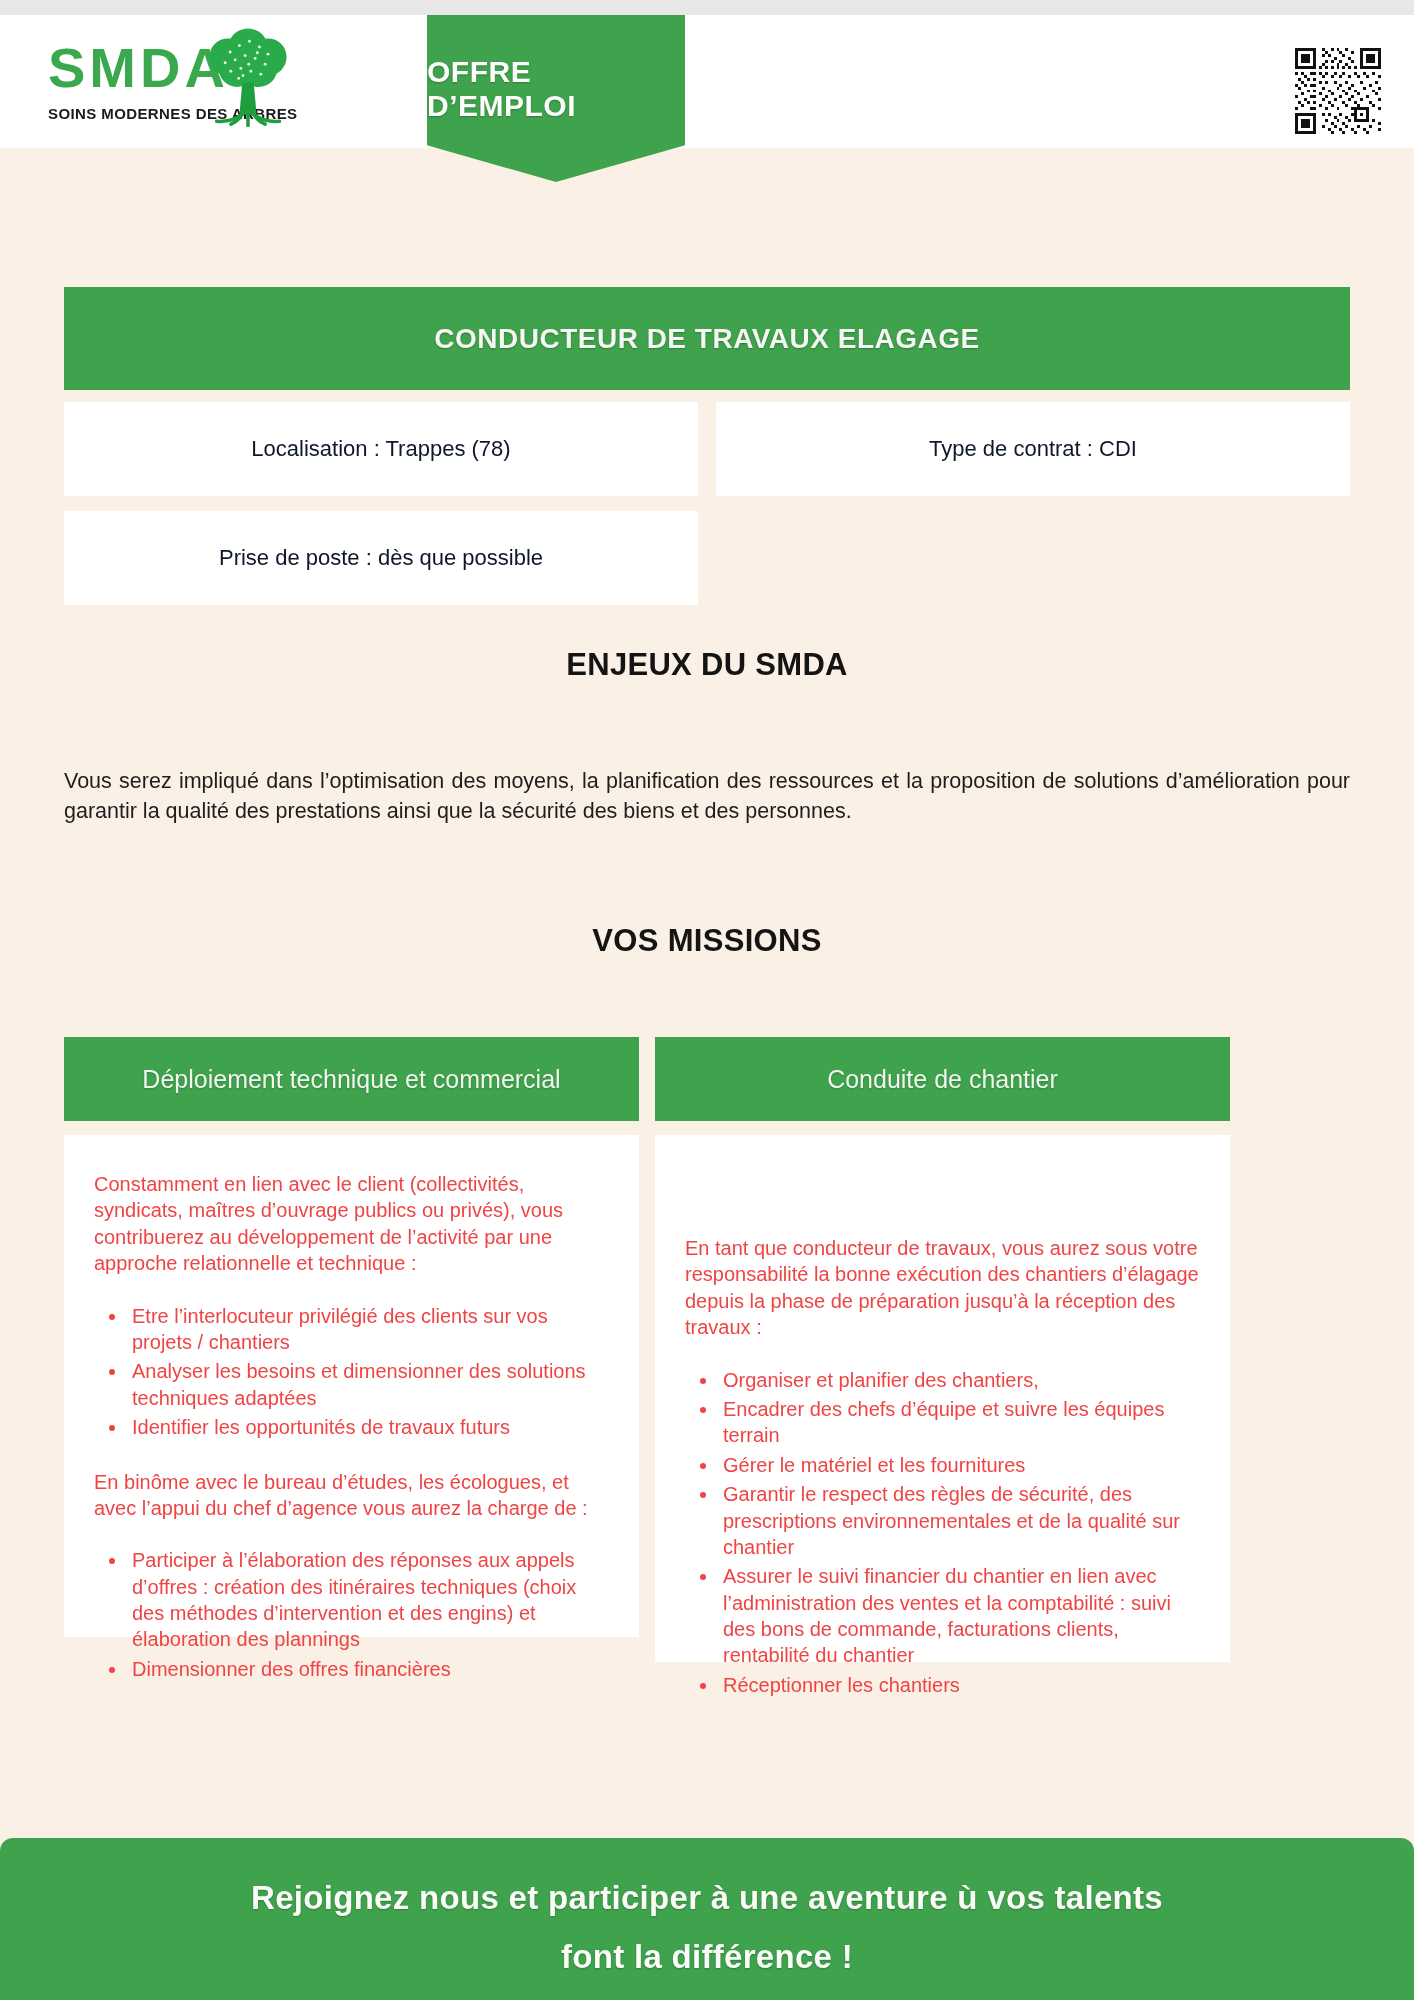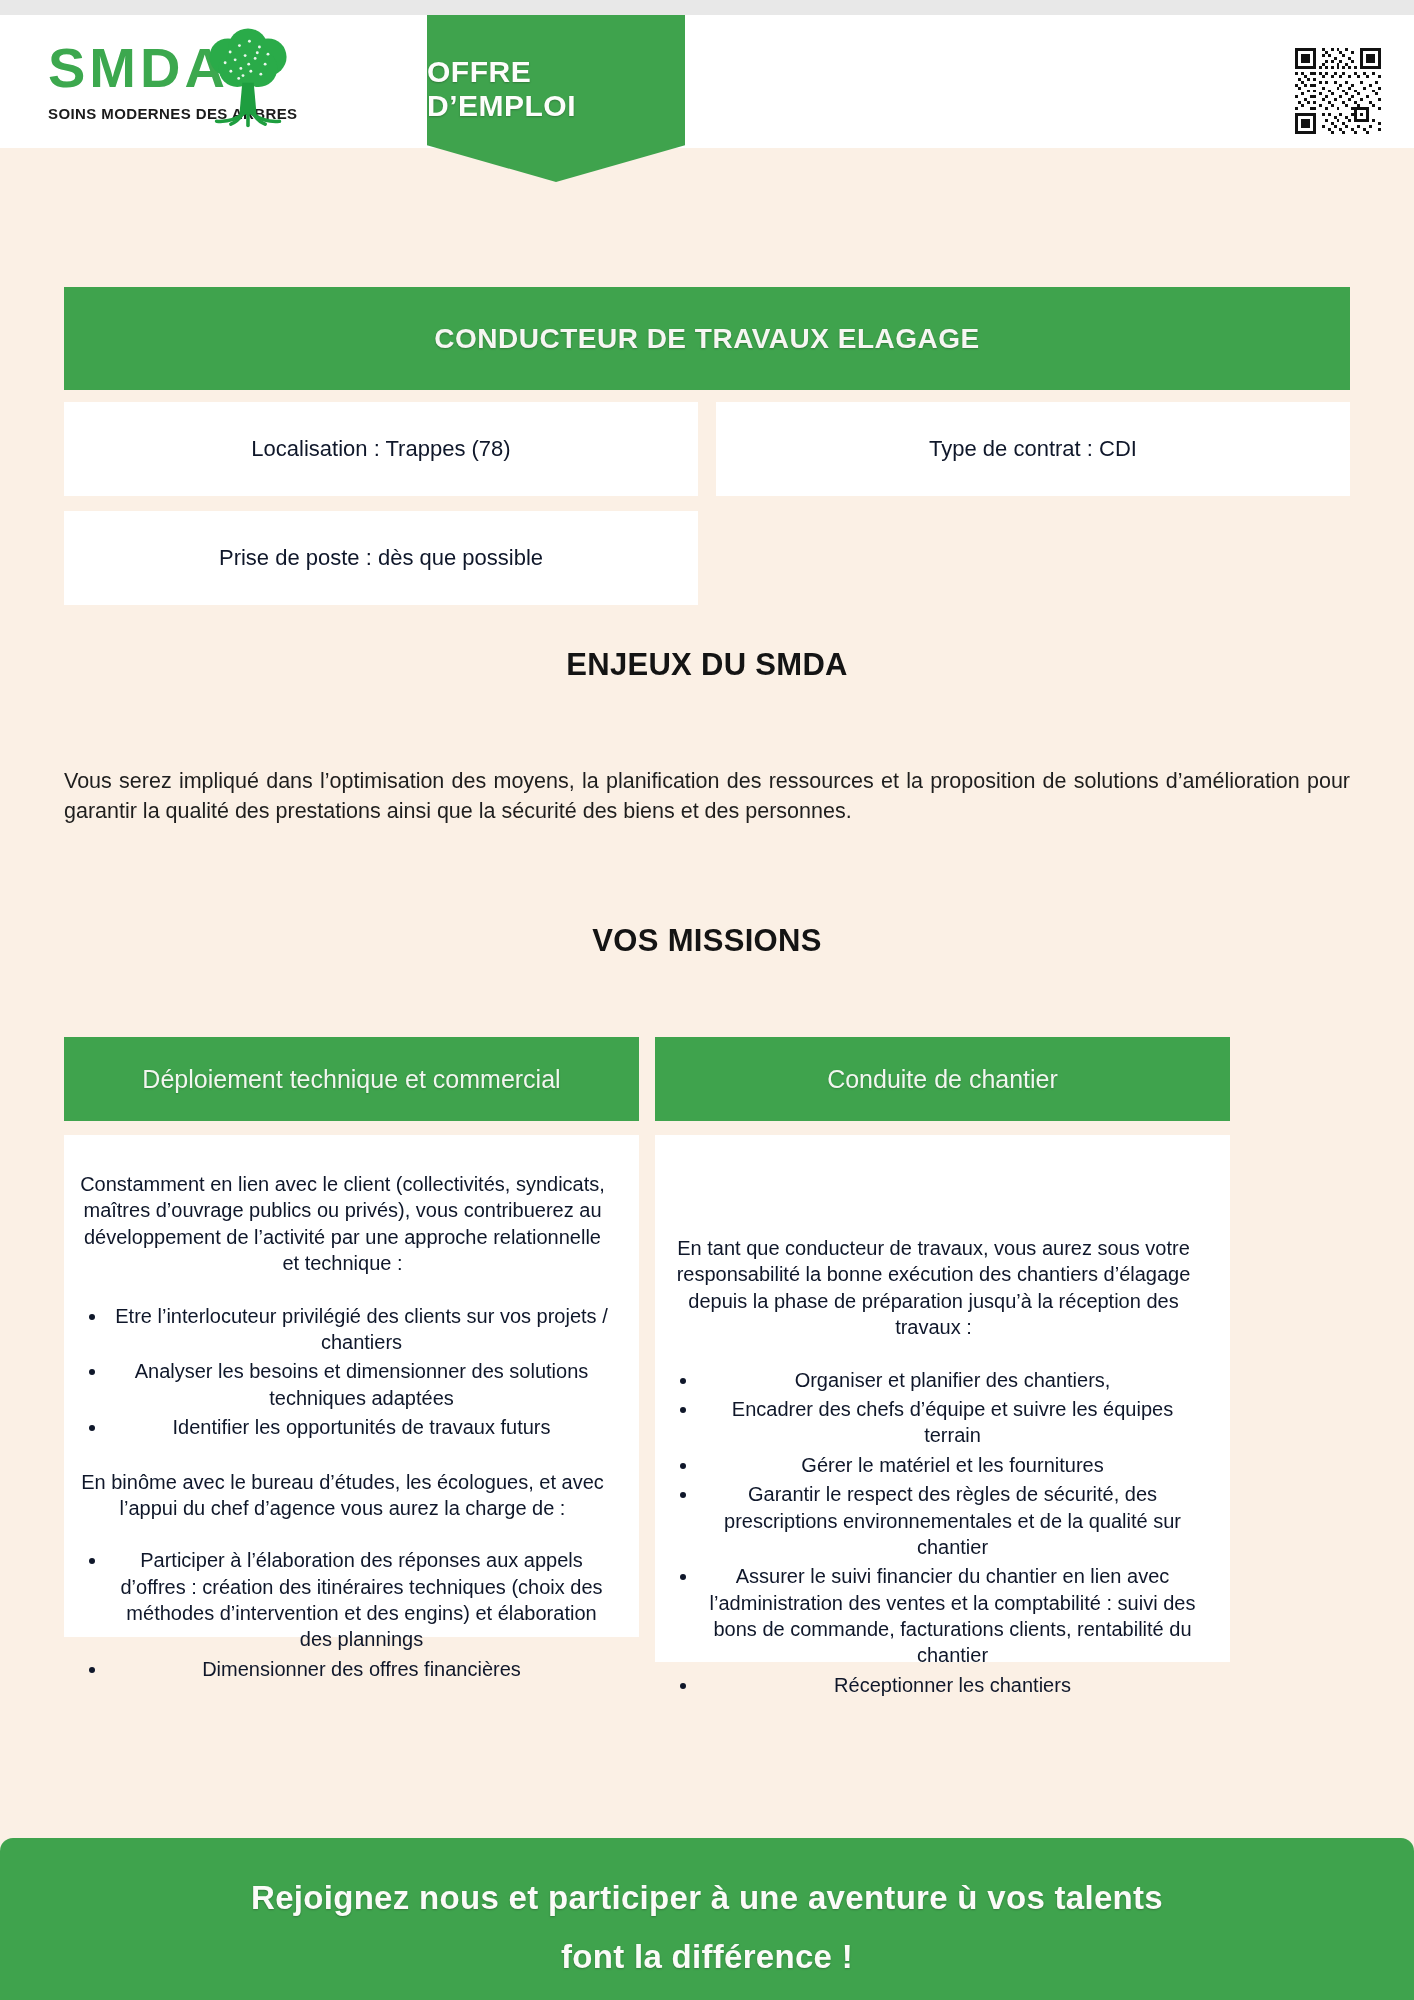--- a/index.html
+++ b/index.html
@@ -53,23 +53,22 @@
   
   .missions {
     position:absolute; top:1022px; left:64px; width:1166px;
     display:grid; grid-template-columns:1fr 1fr; column-gap:16px;
   }
   .col-header {
     height:84px; background:#3FA34D; display:flex; align-items:center; justify-content:center;
     font-size:25px; color:#f2f6ef; text-shadow:0 1px 2px rgba(0,0,0,0.2);
   }
   .col-body {
-    margin-top:14px; background:#ffffff; font-size:20px; line-height:1.32; color:#0f172a;
-    padding:36px 28px 20px 10px;
-    text-align:center;
+    margin-top:14px; background:#ffffff; font-size:20px; line-height:1.32; color:#ef4444;
+    padding:36px 28px 20px 30px;
   }
   .col-body.right { height:527px; padding-top:100px; }
   .col-body.left { height:502px; }
   .col-body ul { margin:26px 0 0 0; padding-left:34px; }
   .col-body li { margin-bottom:3px; padding-left:4px; }
   .col-body .mid { margin-top:28px; }
   
   .footer {
     position:absolute; top:1823px; left:0; width:100%; height:209px; background:#3FA34D;
     text-align:center; padding-top:30px;border-radius:13px;

